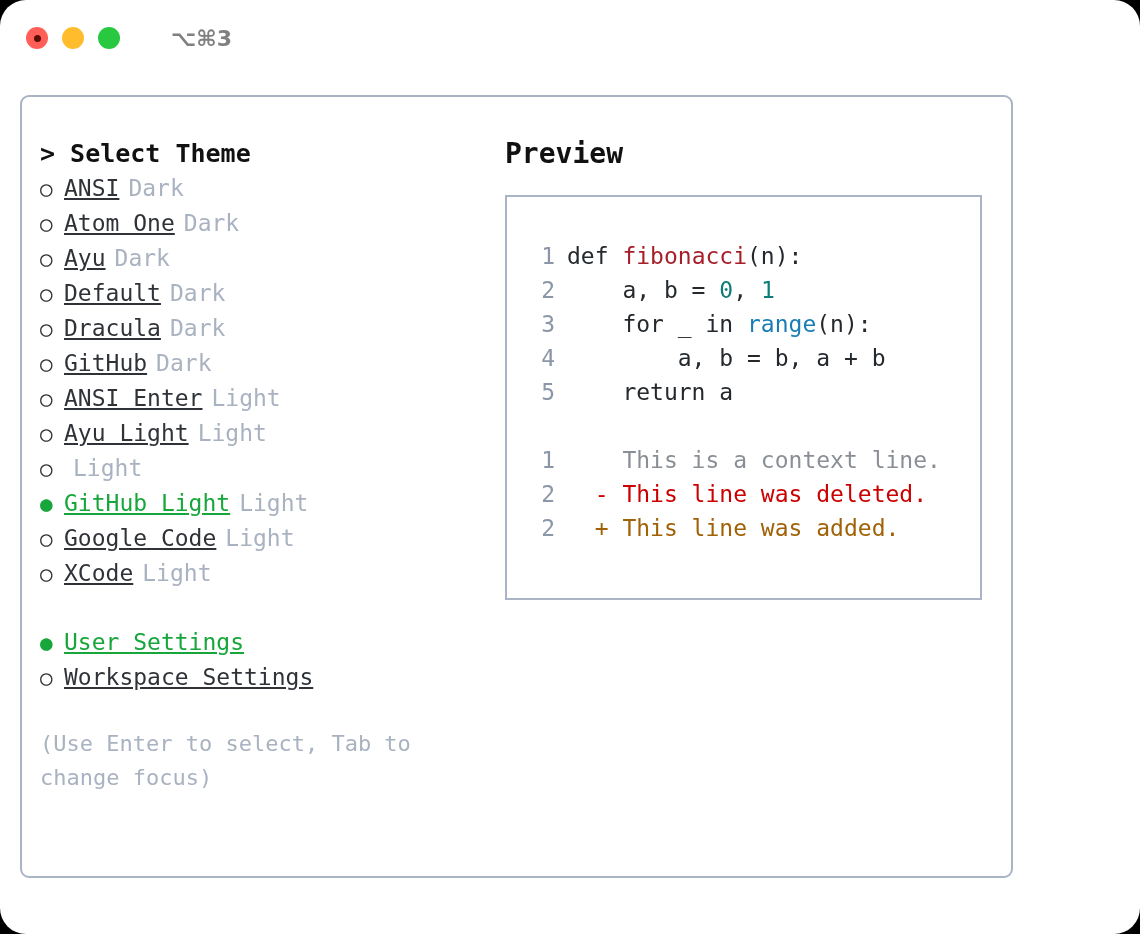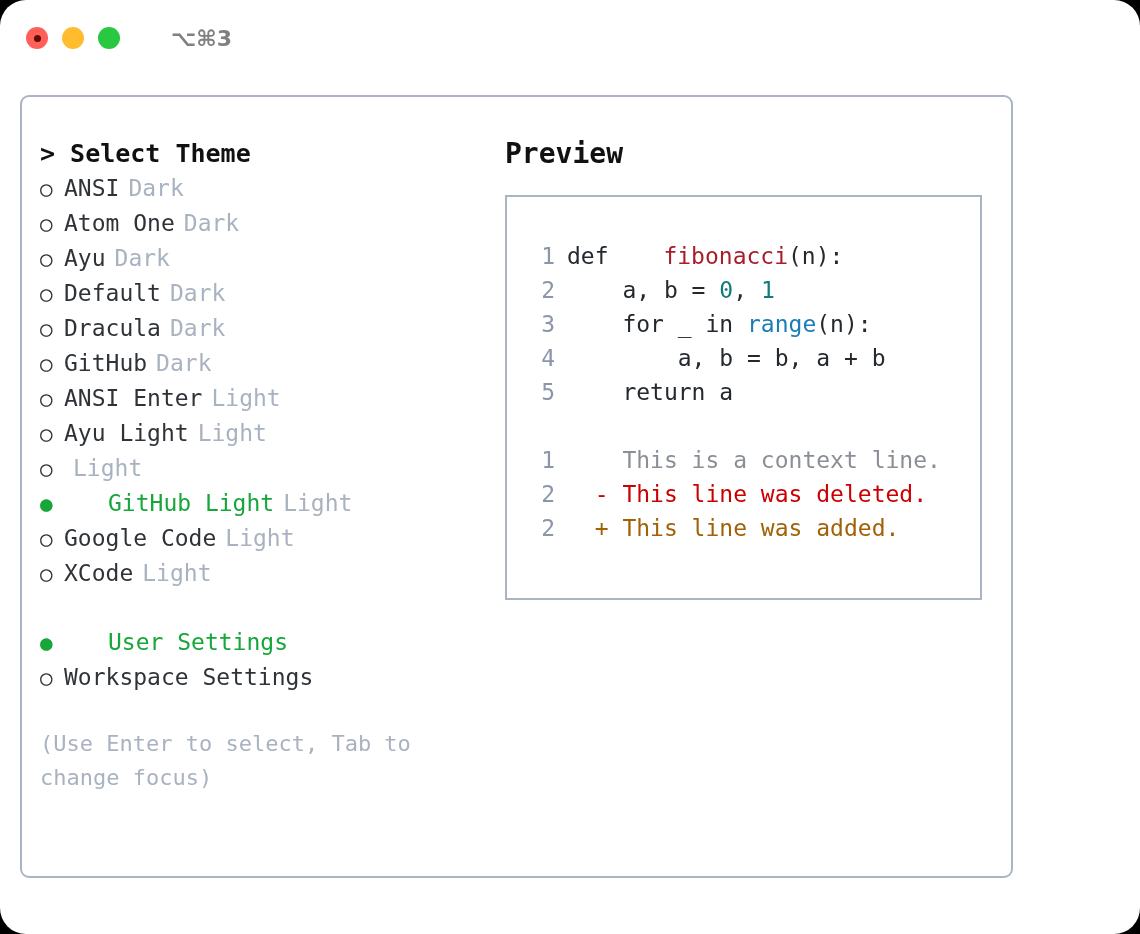--- a/index.html
+++ b/index.html
@@ -109,22 +109,22 @@
     line-height: 34px;
     white-space: pre;
   }
   .radio {
     width: 24px;
     flex: 0 0 auto;
     font-size: 21px;
     color: #2f3338;
   }
   .radio.sel { color: #16a63a; }
-  .theme-name { color: #2f3338; }
-  .theme-row.selected .theme-name { color: #16a63a; margin-left: 44px; }
+  .theme-name { color: #2f3338; text-decoration: underline; }
+  .theme-row.selected .theme-name { color: #16a63a; }
   .theme-kind {
     color: #a9b2c0;
     margin-left: 9px;
     text-align: center;
   }
 
   .section-gap { height: 34px; }
 
   .apply-head {
     font-size: 23px;
@@ -176,21 +176,21 @@
     text-align: right;
     color: #8b96a8;
     flex: 0 0 auto;
   }
   .ltext {
     margin-left: 12px;
     color: #24292e;
   }
   .blank-line { height: 34px; }
 
-  .tok-func   { color: #a71d28; margin-left: 41px; }
+  .tok-func   { color: #a71d28; }
   .tok-num    { color: #0e7c7b; }
   .tok-builtin{ color: #1a7db5; }
 
   .diff-ctx { color: #8a8f96; }
   .diff-del { color: #cc0000; }
   .diff-add { color: #a16207; }
 </style>
 </head>
 <body>
 

